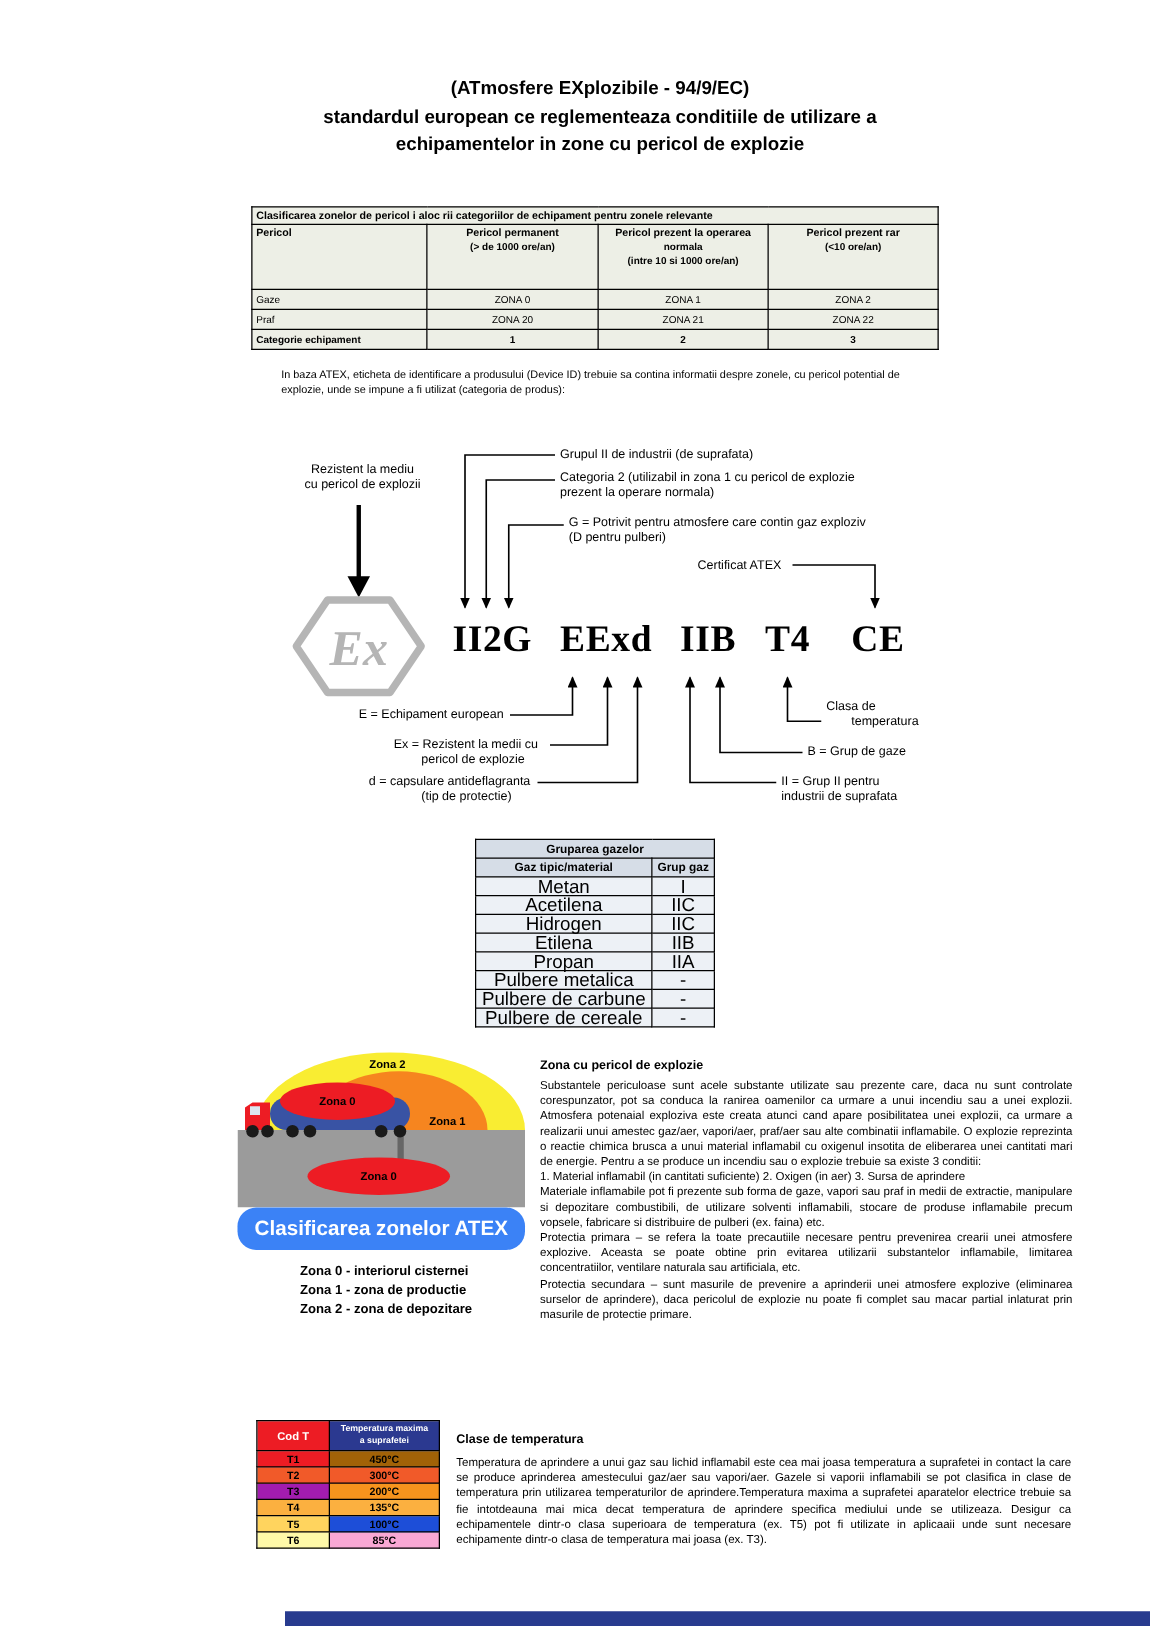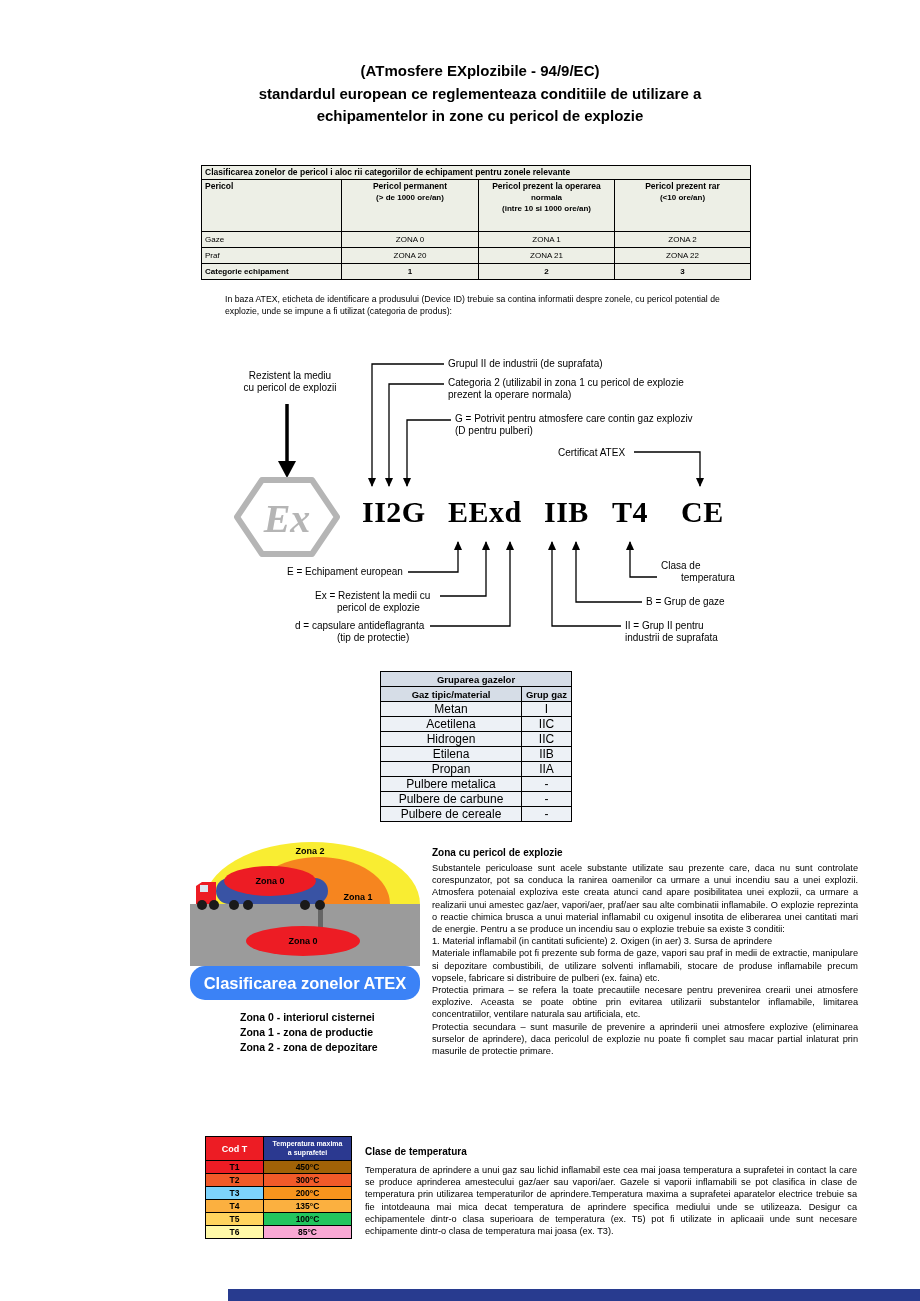--- a/index.html
+++ b/index.html
@@ -43,21 +43,21 @@
   .lbl-d1    { left:295px; top:620px; } .lbl-d2  { left:337px; top:632px; }
   .lbl-temp1 { left:661px; top:560px; } .lbl-temp2 { left:661px; top:572px;padding-left:20px; }
   .lbl-b     { left:646px; top:596px; }
   .lbl-ii1   { left:625px; top:620px; } .lbl-ii2 { left:625px; top:632px; }
   .ex-logo-text { font-family:"Liberation Serif", serif; font-style:italic; font-weight:bold;
                   font-size:40px; fill:#b5b5b5; text-anchor:middle; }
 
   
   .gas-table { position:absolute; left:380px; top:671px; width:191px;
                border-collapse:collapse; table-layout:fixed; }
-  .gas-table td { border:1px solid #000; font-size:12px; text-align:center;
+  .gas-table td { border:1px solid #000; font-size:15px; text-align:center;
                   height:15px; line-height:13px; padding:0 2px; background:#edf1f6; }
   .gas-table .hd td { font-weight:bold; font-size:9.5px; background:#d6dde7; }
 
   
   .zone-art { position:absolute; left:190px; top:840px; }
   .zone-art text { font-family:"Liberation Sans", sans-serif; font-size:9px;
                    font-weight:bold; fill:#000; text-anchor:middle; }
   .zone-caption { position:absolute; left:190px; top:966px; width:230px; height:34px;
                   background:#8a8a8a; color:#fff; font-weight:bold; font-size:16.5px;
                   text-align:center; line-height:34px; }
@@ -305,30 +305,30 @@
     </tr>
     <tr class="r">
       <td style="background-color: rgb(237, 28, 36);">T1</td>
       <td style="background-color: #a16207;">450°C</td>
     </tr>
     <tr class="r">
       <td style="background-color: rgb(241, 90, 41);">T2</td>
       <td style="background-color: rgb(241, 90, 41);">300°C</td>
     </tr>
     <tr class="r">
-      <td style="background-color: #7dd3fc;">T3</td>
+      <td style="background-color: #a21caf;">T3</td>
       <td style="background-color: rgb(247, 148, 29);">200°C</td>
     </tr>
     <tr class="r">
       <td style="background-color: rgb(251, 176, 64);">T4</td>
       <td style="background-color: rgb(251, 176, 64);">135°C</td>
     </tr>
     <tr class="r">
       <td style="background-color: rgb(255, 212, 94);">T5</td>
-      <td style="background-color: #22c55e;">100°C</td>
+      <td style="background-color: #1d4ed8;">100°C</td>
     </tr>
     <tr class="r">
       <td style="background-color: rgb(255, 249, 168);">T6</td>
       <td style="background-color: #f9a8d4;">85°C</td>
     </tr>
   </tbody>
     </table>
 
   <div class="tclass-head">Clase de temperatura</div>
   <div class="tclass-body">Temperatura de aprindere a unui gaz sau lichid inflamabil este cea mai joasa temperatura a suprafetei in contact la care se produce aprinderea amestecului gaz/aer sau vapori/aer. Gazele si vaporii inflamabili se pot clasifica in clase de temperatura prin utilizarea temperaturilor de aprindere.Temperatura maxima a suprafetei aparatelor electrice trebuie sa fie intotdeauna mai mica decat temperatura de aprindere specifica mediului unde se utilizeaza. Desigur ca echipamentele dintr-o clasa superioara de temperatura (ex. T5) pot fi utilizate in aplicaaii unde sunt necesare echipamente dintr-o clasa de temperatura mai joasa (ex. T3).</div>

